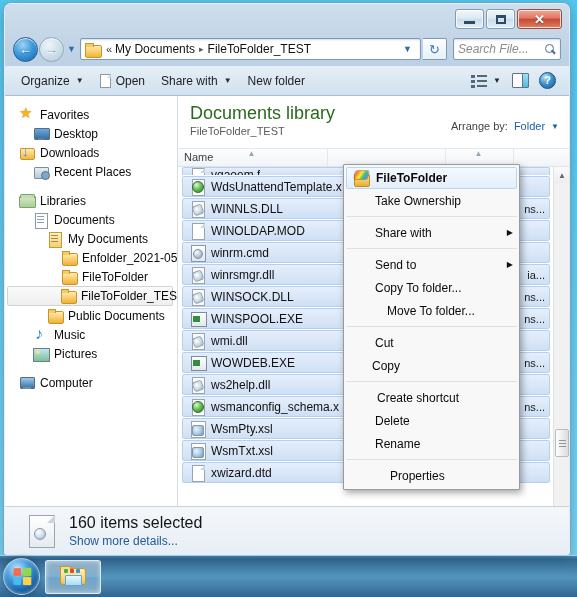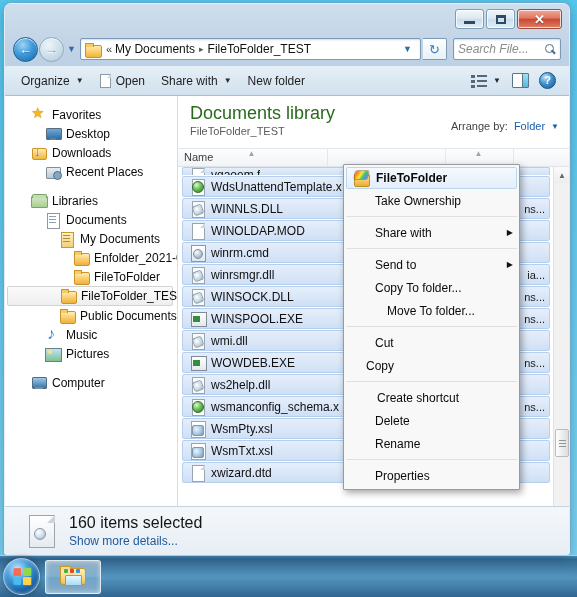--- a/index.html
+++ b/index.html
@@ -122,21 +122,21 @@
      border:1px solid #15527f; color:#fff; font-size:11px; font-weight:bold;
      display:flex; align-items:center; justify-content:center; line-height:1; }
 
   
   #wbody{ position:absolute; left:0; top:92px; right:0; bottom:0; display:flex; background:#fff; }
 
   
   #navpane{
     width:172px; background:#fff; padding:9px 0 0 0; overflow:hidden; position:relative; flex:0 0 172px;
   }
-  .navrow{ height:19px; display:flex; align-items:center; gap:5px; font-size:12px; color:#0b0b0b; padding-left:14px; white-space:nowrap;margin-left:12px;}
+  .navrow{ height:19px; display:flex; align-items:center; gap:5px; font-size:12px; color:#0b0b0b; padding-left:14px; white-space:nowrap;}
   .navrow.sel{ background:linear-gradient(180deg,#fbfbfb 0%,#eeeeee 100%); border:1px solid #d3d3d3; border-radius:2px;
                margin:0 4px 0 2px; padding-left:12px; height:20px;}
   .navgap{ height:10px; }
   .ni{ width:16px; height:16px; position:relative; flex:0 0 16px; }
 
   .ni-star:after{ content:"\2605"; position:absolute; left:0; top:-3px; font-size:15px;
     color:#f6b622; text-shadow:0 0 1px #b07b0c; }
   .ni-desktop:before{ content:""; position:absolute; left:1px; top:2px; width:14px; height:10px; border-radius:1px;
     background:linear-gradient(180deg,#6fa8d8,#2f6ea8); border:1px solid #5a6d80;}
   .ni-desktop:after{ content:""; position:absolute; left:5px; top:12px; width:6px; height:2px; background:#6b7c8c;}
@@ -638,35 +638,35 @@
     <div class="mi" style="padding-left:31px">
       <span class="mlabel">Copy To folder...</span>
     </div>
     <div class="mi" style="padding-left:43px">
       <span class="mlabel">Move To folder...</span>
     </div>
     <div class="msep"></div>
     <div class="mi" style="padding-left:31px">
       <span class="mlabel">Cut</span>
     </div>
-    <div class="mi" style="padding-left:22px">
+    <div class="mi" style="padding-left:28px">
       <span class="mlabel">Copy</span>
     </div>
     <div class="msep"></div>
     <div class="mi" style="padding-left:33px">
       <span class="mlabel">Create shortcut</span>
     </div>
     <div class="mi" style="padding-left:31px">
       <span class="mlabel">Delete</span>
     </div>
     <div class="mi" style="padding-left:31px">
       <span class="mlabel">Rename</span>
     </div>
     <div class="msep"></div>
-    <div class="mi" style="padding-left:31px">
+    <div class="mi" style="padding-left:46px">
       <span class="mlabel">Properties</span>
     </div>
   </div>
 </div>
 
 <div id="taskbar">
   <div id="startorb">
     <span class="flag">
       <i class="f1"></i>
         <i class="f2"></i>

